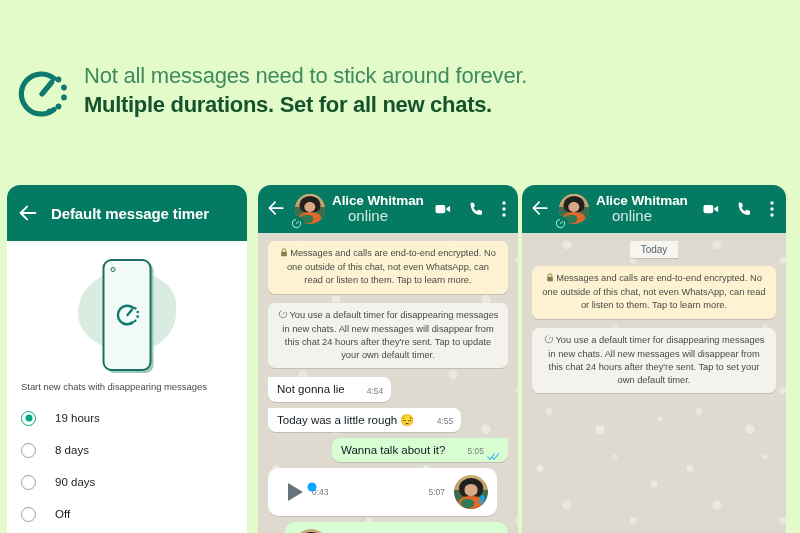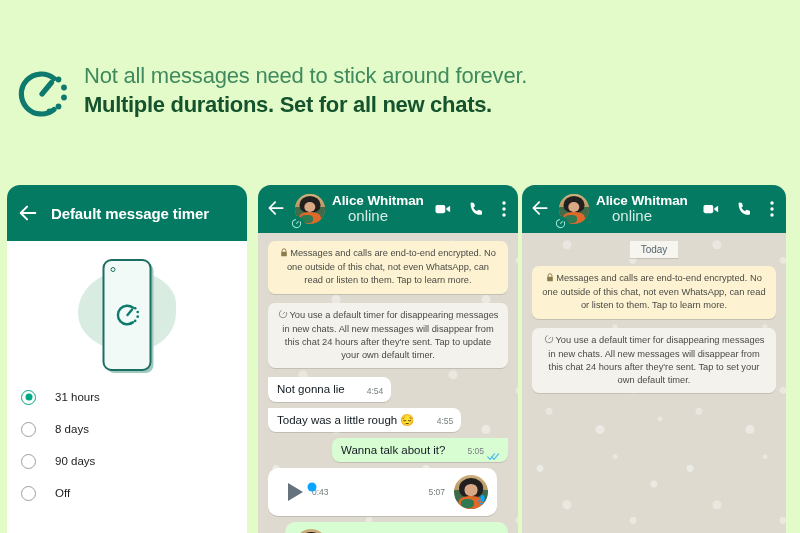--- a/index.html
+++ b/index.html
@@ -153,24 +153,25 @@
               <circle cx="44.5" cy="13.5" r="2.9" fill="#0e7a6e"></circle>
               <circle cx="50" cy="21.5" r="2.9" fill="#0e7a6e"></circle>
               <circle cx="50" cy="31.5" r="2.9" fill="#0e7a6e"></circle>
               <circle cx="44.5" cy="40.5" r="2.9" fill="#0e7a6e"></circle>
               <circle cx="35.5" cy="45.5" r="2.9" fill="#0e7a6e"></circle>
             </svg>
           </span>
         </div>
       </div>
 
+      <div class="p1-label">Start new chats with disappearing messages</div>
 
       <div class="opt">
         <span class="radio on"></span>
-        <span class="opt-label">31 hours</span>
+        <span class="opt-label">19 hours</span>
       </div>
       <div class="opt">
         <span class="radio"></span>
         <span class="opt-label">8 days</span>
       </div>
       <div class="opt">
         <span class="radio"></span>
         <span class="opt-label">90 days</span>
       </div>
       <div class="opt">

